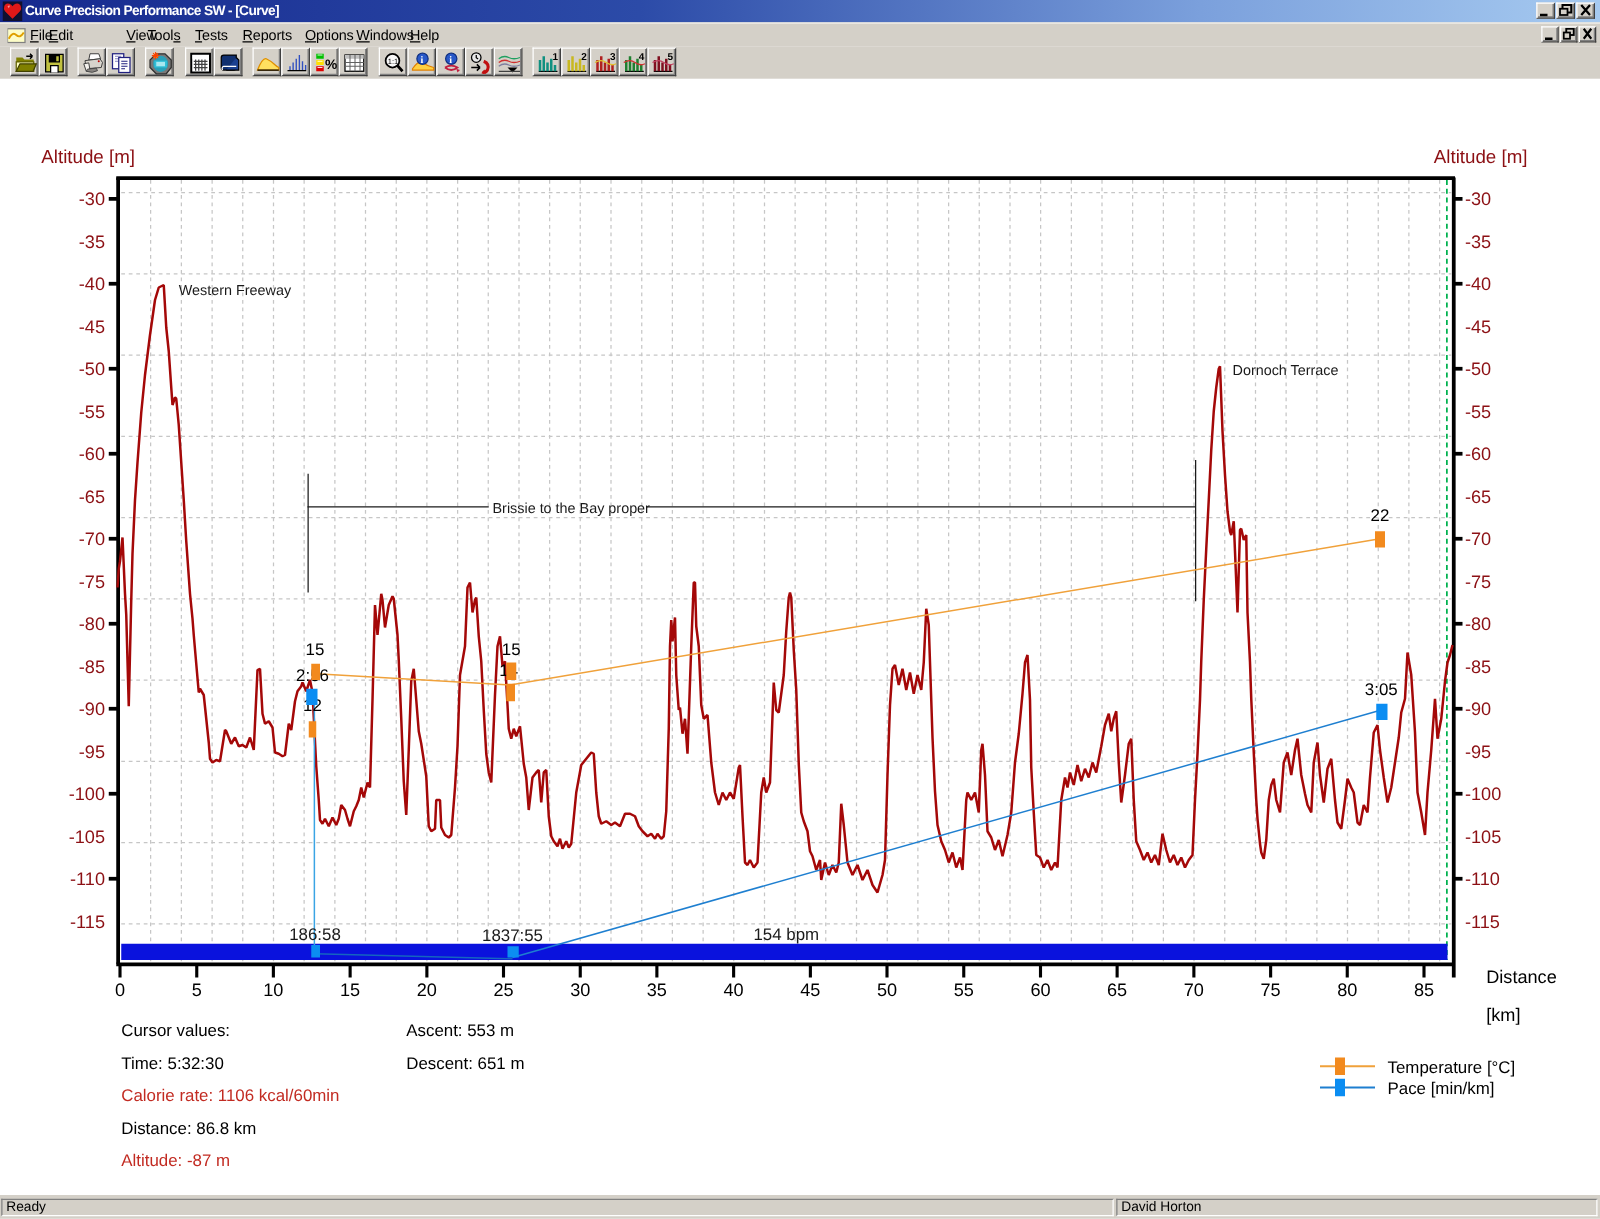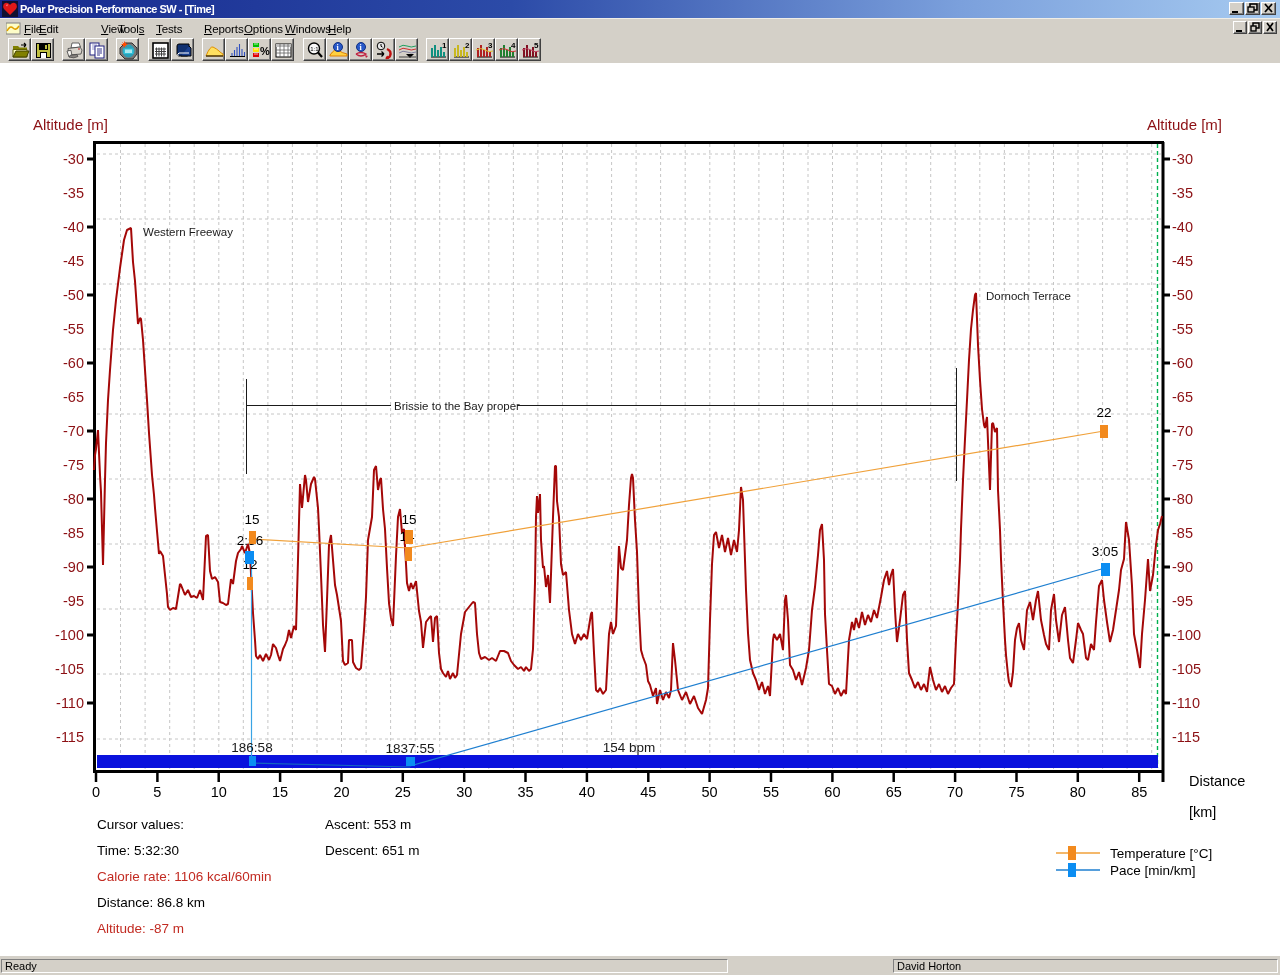--- a/index.html
+++ b/index.html
@@ -28,21 +28,21 @@
  border-color:#808080 #fff #fff #808080;font-size:11px;color:#000;padding:0px 3px 0 3px;line-height:13px;}
 </style>
 </head>
 <body>
 <div id="titlebar" class="abs">
   <svg class="abs" style="left:2px;top:1px" width="16" height="16" viewBox="0 0 16 16">
     <rect x="0" y="0" width="16" height="16" fill="#101030"></rect>
     <path d="M8 14 L2 8 Q0.5 6 1.5 3.5 Q3 1 5.5 2 Q7.2 2.7 8 4 Q8.8 2.7 10.5 2 Q13 1 14.5 3.5 Q15.5 6 14 8 Z" fill="#e01818"></path>
     <path d="M4 4 Q5 3 6 3.6 L5 5.5 Z" fill="#ff9090"></path>
   </svg>
-  <div id="titletext" class="abs">Polar Precision Performance SW - [Time]</div>
+  <div id="titletext" class="abs">Curve Precision Performance SW - [Curve]</div>
   <div class="winbtn" style="left:1229px;top:2px">
       <svg width="13" height="11" viewBox="0 0 13 11">
         <rect x="2" y="8" width="6" height="2" fill="#000"></rect>
       </svg>
     </div>
   <div class="winbtn" style="left:1245px;top:2px">
       <svg width="13" height="11" viewBox="0 0 13 11">
         <rect x="4" y="1" width="7" height="6" fill="none" stroke="#000" stroke-width="1.6"></rect>
         <rect x="2" y="4" width="6" height="5" fill="#d4d0c8" stroke="#000" stroke-width="1.4"></rect>
       </svg>
@@ -56,21 +56,21 @@
 <div id="menubar" class="abs">
   <svg class="abs" style="left:6px;top:3px" width="15" height="13" viewBox="0 0 15 13">
     <rect x="0" y="1" width="14" height="11" fill="#fdfdc8" stroke="#808080"></rect>
     <path d="M1 9 Q4 3 7 6 T13 4" stroke="#e0a000" fill="none" stroke-width="1.5"></path>
   </svg>
   <div class="menuitem" style="left:24px"><u>F</u>ile</div>
   <div class="menuitem" style="left:39px"><u>E</u>dit</div>
   <div class="menuitem" style="left:101px"><u>V</u>iew</div>
   <div class="menuitem" style="left:118px">Tool<u>s</u></div>
   <div class="menuitem" style="left:156px"><u>T</u>ests</div>
-  <div class="menuitem" style="left:204px"><u>R</u>eports</div>
+  <div class="menuitem" style="left:194px"><u>R</u>eports</div>
   <div class="menuitem" style="left:244px"><u>O</u>ptions</div>
   <div class="menuitem" style="left:285px"><u>W</u>indows</div>
   <div class="menuitem" style="left:328px"><u>H</u>elp</div>
   <div class="winbtn" style="left:1233px;top:2px;width:14px">
       <svg width="12" height="11" viewBox="0 0 12 11">
         <rect x="2" y="8" width="6" height="2" fill="#000"></rect>
       </svg>
     </div>
   <div class="winbtn" style="left:1248px;top:2px;width:14px">
       <svg width="12" height="11" viewBox="0 0 12 11">
@@ -460,14 +460,14 @@
 <text x="97" y="829" font-size="13.5" fill="#000" font-family="Liberation Sans, sans-serif">Cursor values:</text>
 <text x="97" y="855" font-size="13.5" fill="#000" font-family="Liberation Sans, sans-serif">Time: 5:32:30</text>
 <text x="97" y="881" font-size="13.5" fill="#c22b22" font-family="Liberation Sans, sans-serif">Calorie rate: 1106 kcal/60min</text>
 <text x="97" y="907" font-size="13.5" fill="#000" font-family="Liberation Sans, sans-serif">Distance: 86.8 km</text>
 <text x="97" y="933" font-size="13.5" fill="#c22b22" font-family="Liberation Sans, sans-serif">Altitude: -87 m</text>
 <text x="325" y="829" font-size="13.5" fill="#000" font-family="Liberation Sans, sans-serif">Ascent: 553 m</text>
 <text x="325" y="855" font-size="13.5" fill="#000" font-family="Liberation Sans, sans-serif">Descent: 651 m</text>
 </svg>
 </div>
 <div id="statusbar" class="abs"></div>
-<div class="spanel" style="left:1px;width:727px">Ready</div>
+<div class="spanel" style="left:1px;width:890px">Ready</div>
 <div class="spanel" style="left:893px;width:385px">David Horton</div>
 
 </body></html>

